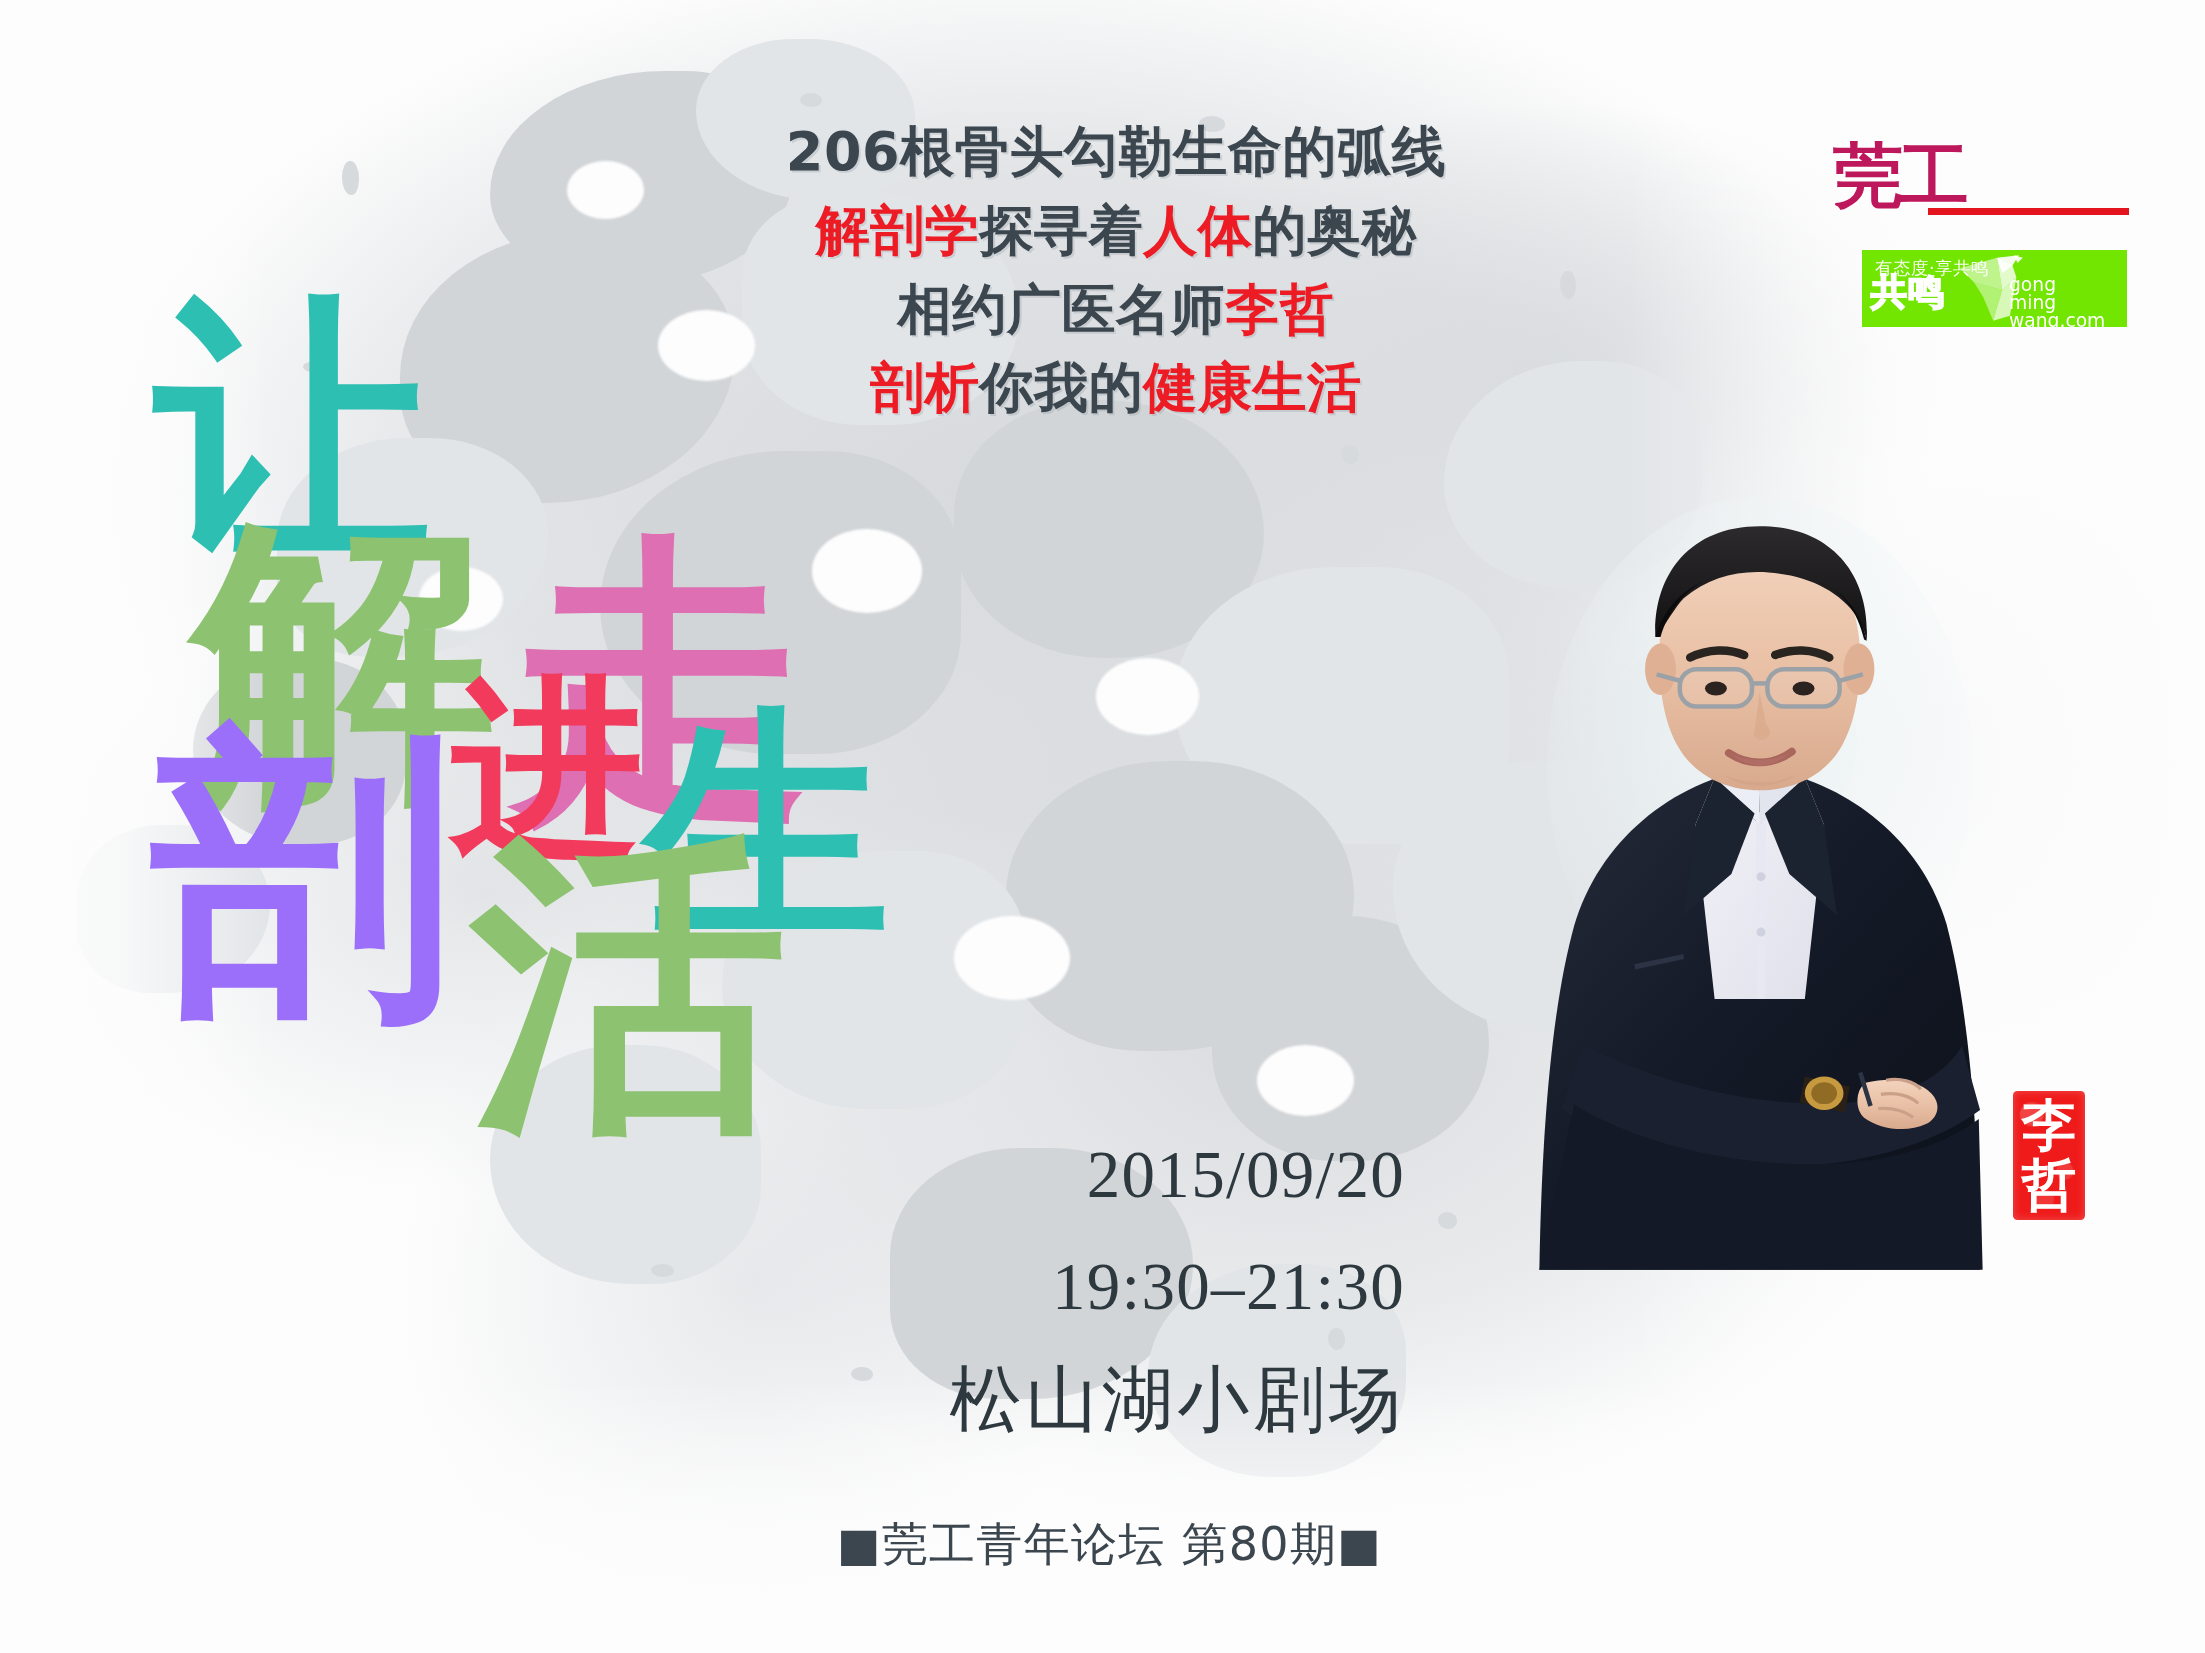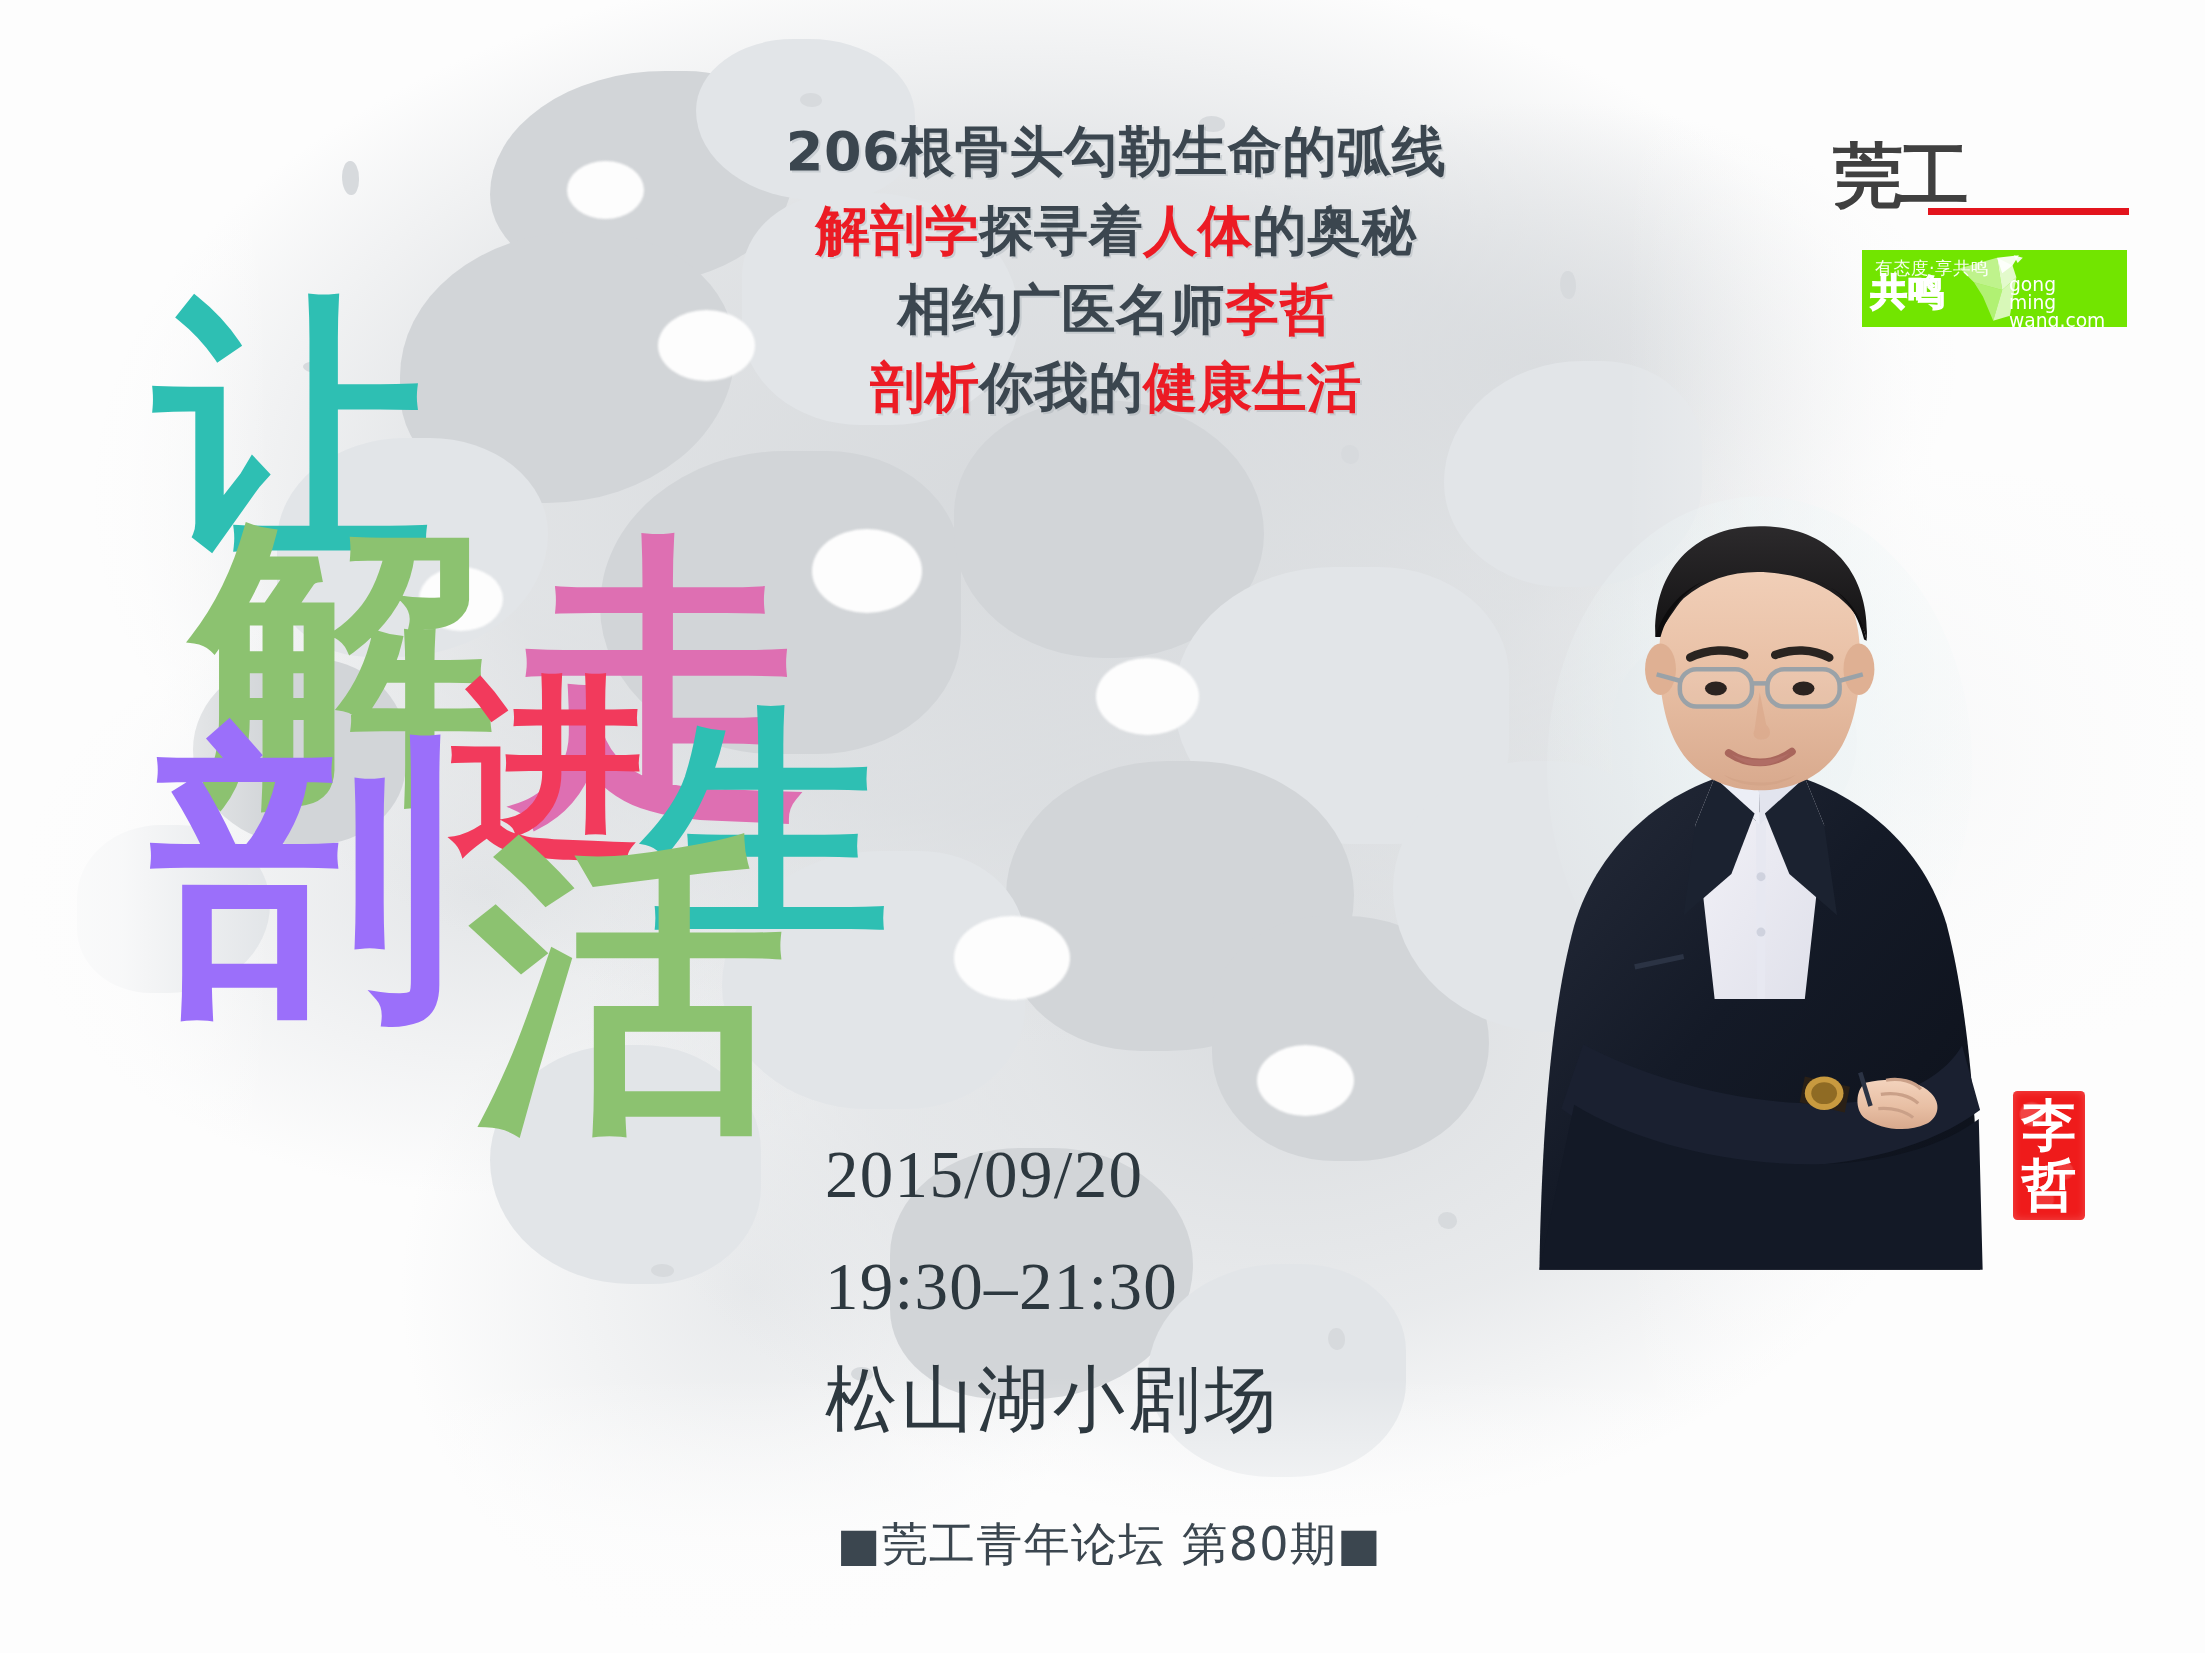--- a/index.html
+++ b/index.html
@@ -73,21 +73,21 @@
 
   
   #c-zou   { left:509px;  top:529px;  font-size:303px; color:#de6fb2; }
   #c-jin   { left:451px;  top:671px; font-size:193px; color:#f23a5c; }
   #c-sheng { left:645px; top:703px; font-size:245px; color:#2ebfb3; }
   #c-huo   { left:471px;  top:825px; font-size:316px; color:#8cc270; }
 
   
   #details{
     position:absolute; left:825px; top:1132px; width:580px;
-    text-align:left;
+    text-align:right;
     font-family:"Liberation Serif","DejaVu Serif",serif;
     color:#2d383f;
   }
   #details .d-date{ font-size:67px; line-height:1.28; letter-spacing:1.3px; }
   #details .d-time{ font-size:67px; line-height:1.28; letter-spacing:1.3px; margin-top:26px; }
   #details .d-venue{ font-size:72px; line-height:1.22; letter-spacing:3.9px; margin-top:27px; }
 
   #footer-bar{
     position:absolute; left:742px; top:1514px; width:735px;
     text-align:center;
@@ -240,21 +240,21 @@
 
   <div id="headline">
     <div class="hl-line">206根骨头勾勒生命的弧线</div>
     <div class="hl-line"><span class="red">解剖学</span><span>探寻着</span><span class="red">人体</span><span>的奥秘</span></div>
     <div class="hl-line"><span>相约广医名师</span><span class="red">李哲</span></div>
     <div class="hl-line all-red"><span>剖析</span><span class="dk">你我的</span><span>健康生活</span></div>
   </div>
 
   <div id="forum-logo">
     <div class="fl-rule"></div>
-    <div class="fl-red" style="color: #404040;">莞工</div>
+    <div class="fl-red" style="color: #be185d;">莞工</div>
   </div>
 
   <div id="sponsor" style="background: rgb(114, 229, 0);">
     <div class="sp-tag">有态度·享共鸣</div>
     <div class="sp-main" style="color: rgb(114, 229, 0);">共鸣</div>
     <div class="sp-bird">
       <svg width="75" height="72" viewBox="0 0 116 112" aria-hidden="true">
         <polygon points="62,6 96,2 86,18 70,30" fill="#ffffff" opacity=".92"></polygon>
         <polygon points="4,22 62,6 70,56 26,44" fill="#ffffff" opacity=".55"></polygon>
         <polygon points="62,6 70,56 92,36 86,18" fill="#ffffff" opacity=".8"></polygon>

